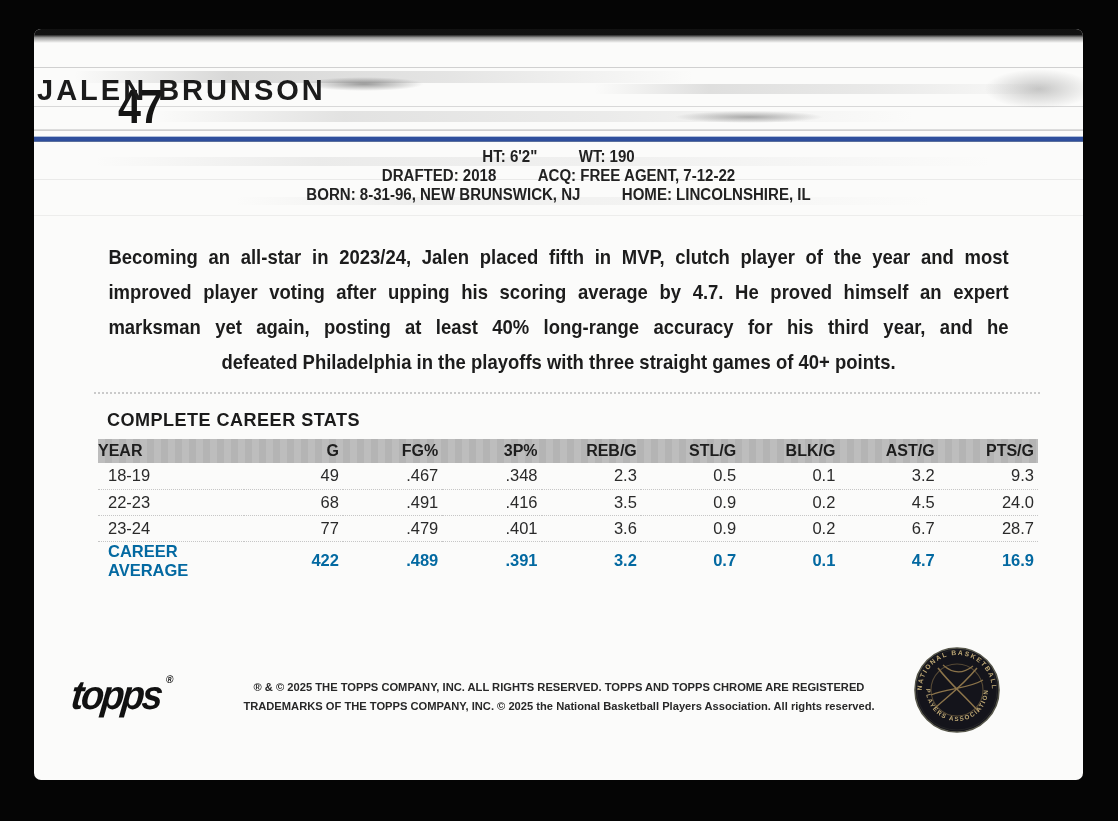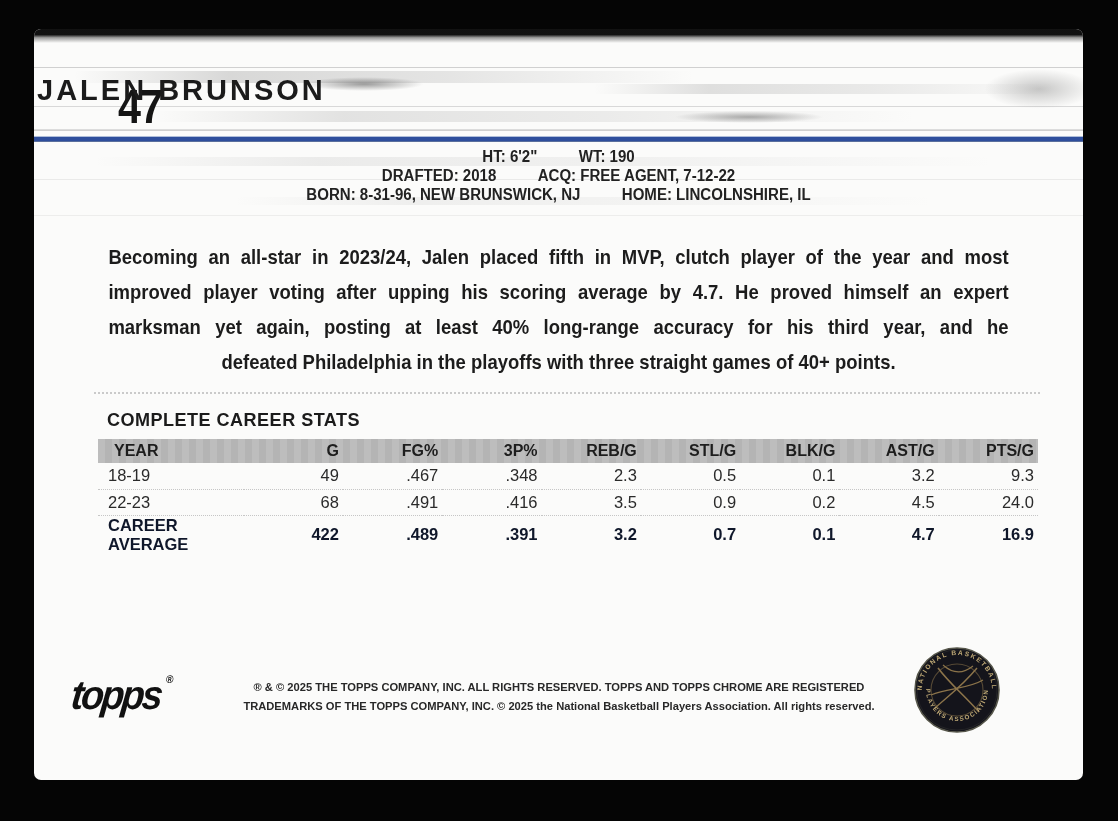--- a/index.html
+++ b/index.html
@@ -57,25 +57,25 @@
   
   .stats-title { position:absolute; left:73px; top:380px; font-size:19px; font-weight:bold;
     letter-spacing:.5px; color:#1b1b1b; transform:scaleX(.95); transform-origin:left top; }
   .stats-table { position:absolute; left:64px; top:410px; width:940px;
     border-collapse:collapse; table-layout:fixed; font-size:16.5px; color:#2a2a2a; }
   .stats-table col.c-year { width:15.5%; }
   .stats-table col.c-num { width:10.5625%; }
   .stats-table thead tr { height:24px;
     background:repeating-linear-gradient(90deg,#bdbdbd 0 7px,#b4b4b4 7px 14px); }
   .stats-table th { font-size:16px; font-weight:bold; color:#1d1d1d; text-align:right; padding-right:4px; }
-  .stats-table th:first-child { text-align:left; padding-left:16px; }
+  .stats-table th:first-child { text-align:left; padding-left:0; }
   .stats-table tbody tr { height:26px; border-bottom:1px dotted #c6c6c6; }
   .stats-table td { text-align:right; padding-right:4px; }
   .stats-table td:first-child { text-align:left; padding-left:10px; }
-  .stats-table tr.career { height:28px; font-weight:bold; color:#0f172a; border-bottom:none; }
+  .stats-table tr.career { height:28px; font-weight:bold; color:#0369a1; border-bottom:none; }
 
   
   .footer { position:absolute; left:0; top:625px; width:100%; height:100px; }
   .topps-logo { position:absolute; left:40px; top:18px;
     font-size:41px; font-weight:bold; font-style:italic; letter-spacing:-3px;
     transform:skewX(-6deg) scaleX(.92); transform-origin:left top; color:#111; }
   .topps-logo sup { font-size:11px; letter-spacing:0; margin-left:4px; vertical-align:26px; }
   .copyright { position:absolute; left:145px; top:24px; width:760px; text-align:center;
     font-size:11.5px; font-weight:bold; color:#282828; line-height:19px; transform:scaleX(.97); }
   .nbpa { position:absolute; left:880px; top:-7px; width:86px; height:86px; }
@@ -178,20 +178,31 @@
           <tr>
             <td>22-23</td>
             <td>68</td>
             <td>.491</td>
             <td>.416</td>
             <td>3.5</td>
             <td>0.9</td>
             <td>0.2</td>
             <td>4.5</td>
             <td>24.0</td>
+          </tr>
+          <tr>
+            <td>23-24</td>
+            <td>77</td>
+            <td>.479</td>
+            <td>.401</td>
+            <td>3.6</td>
+            <td>0.9</td>
+            <td>0.2</td>
+            <td>6.7</td>
+            <td>28.7</td>
           </tr>
           <tr class="career">
             <td>CAREER AVERAGE</td>
             <td>422</td>
             <td>.489</td>
             <td>.391</td>
             <td>3.2</td>
             <td>0.7</td>
             <td>0.1</td>
             <td>4.7</td>

